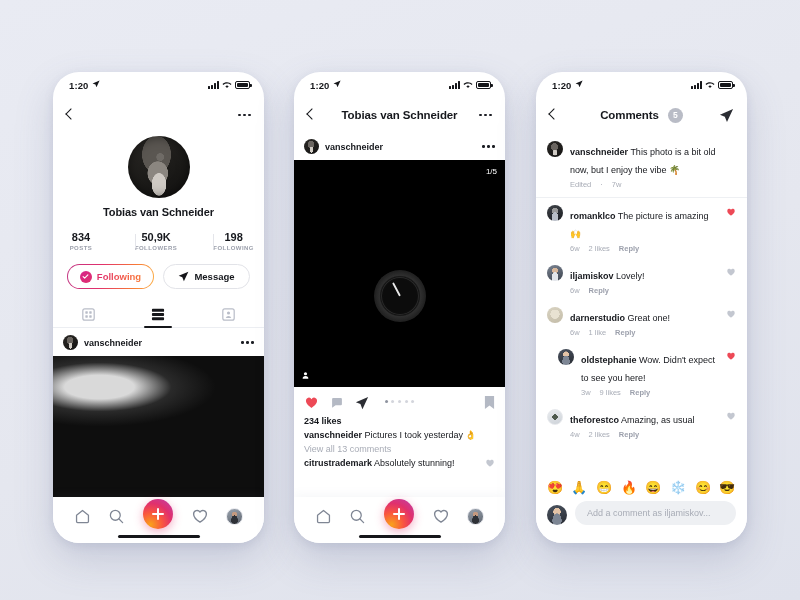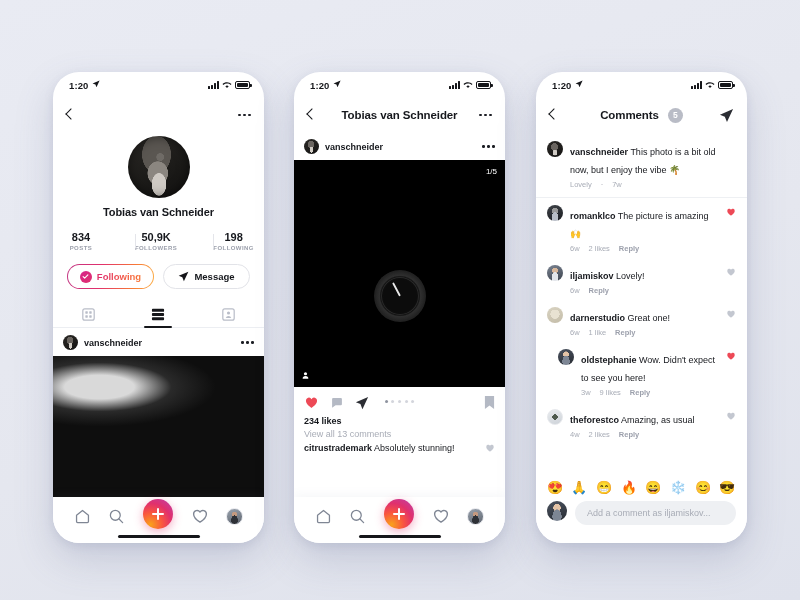--- a/index.html
+++ b/index.html
@@ -256,21 +256,21 @@
   .cm-text b { font-weight: bold; }
   .cm-sub { display:flex; gap: 9px; font-size: 7.5px; color:#a8acb6; margin-top: 3px; }
   .cm-sub .rep { font-weight: bold; color:#9ca0ac; }
   .heart-btn { flex:0 0 auto; padding-top: 2px; cursor:pointer; }
 
   .emoji-row {
     display:flex; justify-content:space-between; align-items:center;
     padding: 6px 11px 5px; font-size: 13px; line-height:1;
   }
   .emoji-row span { cursor:pointer; }
-  .cm-input-wrap { display:flex; align-items:flex-start; gap: 8px; padding: 2px 11px 0; }
+  .cm-input-wrap { display:flex; align-items:flex-end; gap: 8px; padding: 2px 11px 0; }
   .cm-input {
     flex:1; height: 24px; border-radius: 13px; background: #eef0f3;
     display:flex; align-items:center; padding: 0 12px;
     font-size: 9px; color:#a8acb6;
   }
   .cm-spacer { flex: 0 0 18px; }
 
   svg { display:block; }
 </style>
 </head>
@@ -511,20 +511,24 @@
           <span>
             <svg width="11" height="15" viewBox="0 0 12 16">
                 <path d="M1 1h10v14L6 11.2 1 15z" fill="#b4b9c4"></path>
               </svg>
           </span>
         </div>
       </div>
 
       <div class="post-meta">
         <div class="likes">234 likes</div>
+        <div class="caption">
+          <b>vanschneider</b>
+          <span>Pictures I took yesterday 👌</span>
+        </div>
         <div class="view-all">View all 13 comments</div>
         <div class="comment-line">
           <span><b>citrustrademark</b>
           <span>Absolutely stunning!</span></span>
           <span class="heart-mini">
             <svg width="10" height="10" viewBox="0 0 20 20">
                 <path d="M10 17.2S2.6 12.8 2.6 7.8A3.95 3.95 0 0 1 10 5.5a3.95 3.95 0 0 1 7.4 2.3c0 5-7.4 9.4-7.4 9.4z" fill="#c3c7d0"></path>
               </svg>
           </span>
         </div>
@@ -600,21 +604,21 @@
       <div class="cm-scroll">
 
         <div class="cm-row owner">
           <span class="cm-av a0"></span>
           <span class="cm-col">
             <span class="cm-text">
               <b>vanschneider</b>
               <span>This photo is a bit old now, but I enjoy the vibe 🌴</span>
             </span>
             <span class="cm-sub">
-              <span>Lovely</span>
+              <span>Edited</span>
               <span>·</span>
               <span>7w</span>
             </span>
           </span>
         </div>
 
         <div class="cm-row">
           <span class="cm-av a1"></span>
           <span class="cm-col">
             <span class="cm-text">

